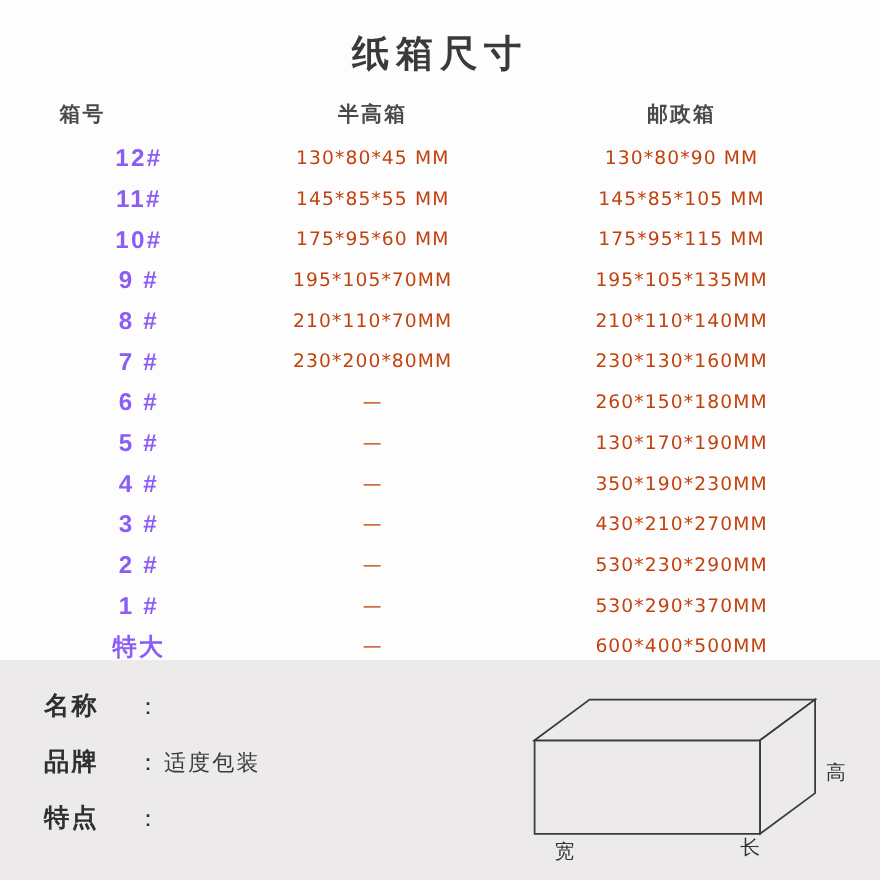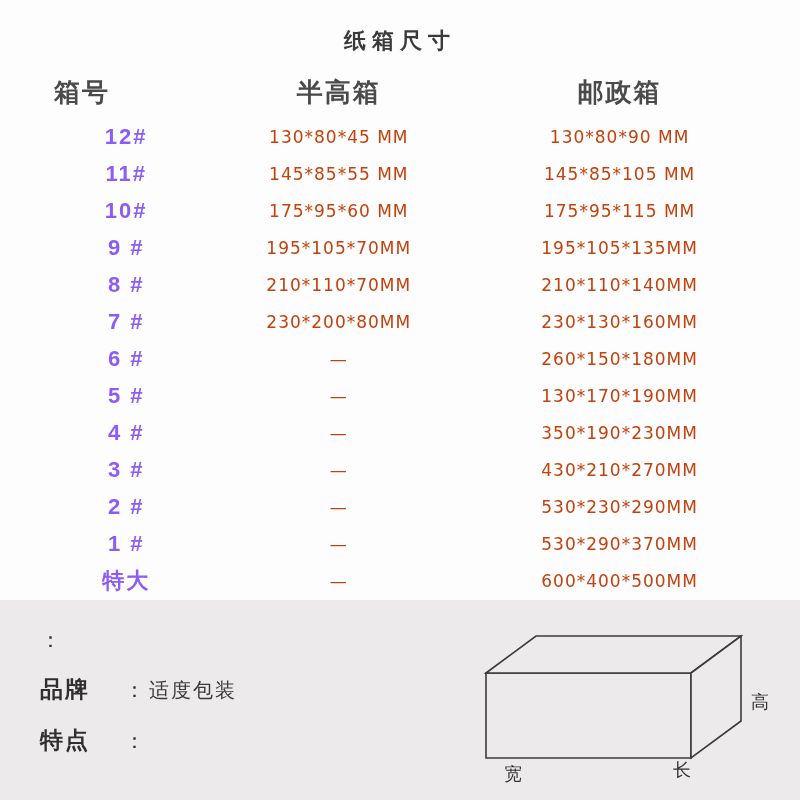--- a/index.html
+++ b/index.html
@@ -17,38 +17,38 @@
   .page {
     position: relative;
     width: 800px;
     height: 800px;
     background: #fdfdfd;
   }
 
   
   .title {
     text-align: center;
-    font-size: 22px;
+    font-size: 34px;
     font-weight: bold;
     letter-spacing: 6px;
     color: #3a3a3a;
     padding-top: 26px;
     padding-bottom: 10px;
   }
 
   
   .table-wrap {
     padding: 8px 40px 0 40px;
   }
   table.sizes {
     width: 100%;
     border-collapse: collapse;
   }
   table.sizes th {
-    font-size: 26px;
+    font-size: 19px;
     font-weight: bold;
     color: #4a4a4a;
     padding-bottom: 8px;
     letter-spacing: 2px;
   }
   table.sizes th.c0 { width: 22%; text-align: left; padding-left: 14px;}
   table.sizes th.c1 { width: 39%; text-align: center; }
   table.sizes th.c2 { width: 39%; text-align: center; }
 
   table.sizes td {
@@ -232,20 +232,21 @@
   <div class="note">
     <div>注：纸箱非精密仪器，每批的尺寸纸板边缘可见厚度会因不同批次稍有差异，</div>
     <div>重量硬度会存在一些不可控的误差按照国家检测标准误差在3 MM左右。</div>
   </div>
 
   <div class="bottom">
     <div class="bottom-inner">
 
       <div class="spec-list">
         <div class="spec-row">
+          <span class="spec-key">名称</span>
           <span class="spec-colon">：</span>
         </div>
         <div class="spec-row">
           <span class="spec-key">品牌</span>
           <span class="spec-colon">：</span>
           <span class="spec-val">适度包装</span>
         </div>
         <div class="spec-row">
           <span class="spec-key">特点</span>
           <span class="spec-colon">：</span>

